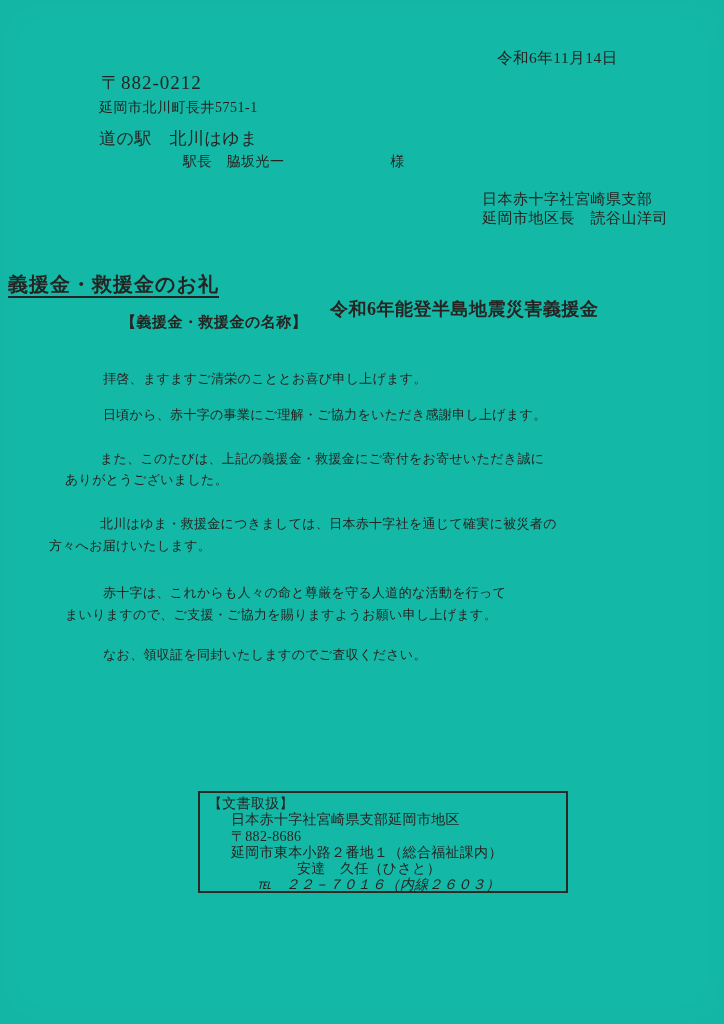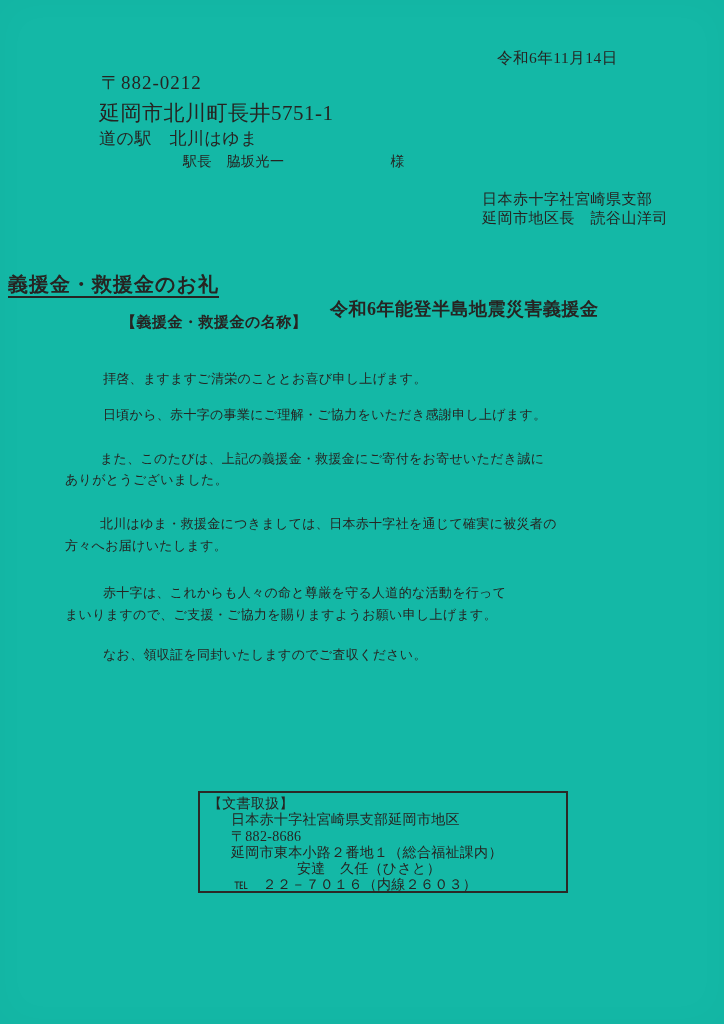--- a/index.html
+++ b/index.html
@@ -9,54 +9,54 @@
     margin:0 auto;
     background:#14b8a6;
     color:#262422;
     font-family:"Liberation Serif","DejaVu Serif",serif;
     overflow:hidden;
     box-shadow:inset 0 0 40px rgba(0,0,0,0.02);
   }
   .abs{position:absolute;white-space:nowrap;}
   .date{left:497px;top:48px;font-size:15.5px;letter-spacing:0.5px;}
   .r-postal{left:101px;top:70px;font-size:19px;letter-spacing:1px;}
-  .r-address{left:99px;top:99px;font-size:21px;letter-spacing:0.5px;text-align:center;}
+  .r-address{left:99px;top:99px;font-size:14px;letter-spacing:0.5px;text-align:center;}
   .r-org{left:99px;top:127px;font-size:17px;letter-spacing:0.5px;}
   .r-person{left:183px;top:153px;font-size:14px;letter-spacing:0.5px;}
   .r-honorific{margin-left:106px;}
   .sender{left:482px;top:190px;font-size:15px;line-height:18.5px;letter-spacing:0.5px;}
   .title-wrap{left:8px;top:271px;width:588px;text-align:left;}
   .title-text{
     font-size:20px;font-weight:bold;letter-spacing:1px;
     border-bottom:2.5px solid #262422;padding-bottom:1px;
   }
   .sub-label{left:121px;top:301px;font-size:15px;font-weight:bold;letter-spacing:0.5px;margin-top:12px;}
   .sub-value{left:330px;top:297px;font-size:18px;font-weight:bold;letter-spacing:0.5px;}
   .body-line{font-size:13px;letter-spacing:0.3px;}
   .p1{left:103px;top:370px;}
   .p2{left:103px;top:406px;}
   .p3a{left:100px;top:450px;}
   .p3b{left:65px;top:471px;}
   .p4a{left:100px;top:515px;}
-  .p4b{left:65px;top:537px;}
+  .p4b{left:49px;top:537px;}
   .p5a{left:103px;top:584px;}
   .p5b{left:65px;top:606px;}
   .p6{left:103px;top:646px;}
   .doc-box{
     left:198px;top:791px;width:370px;height:102px;
     border:2px solid #2b2926;
     font-size:14px;line-height:16.3px;letter-spacing:0.3px;
     padding:3px 0 0 0;
     box-sizing:border-box;
   }
   .doc-box div{white-space:nowrap;}
   .bx-title{padding-left:8px;}
   .bx-org,.bx-postal,.bx-address{padding-left:31px;}
   .bx-person{padding-left:97px;}
-  .bx-tel{padding-left:34px;}
+  .bx-tel{padding-left:57px;font-style:italic;}
 </style>
 </head>
 <body>
 
 <div class="page">
 
   <div class="abs date">令和6年11月14日</div>
 
   <div class="abs r-postal">〒882-0212</div>
   <div class="abs r-address">延岡市北川町長井5751-1</div>

